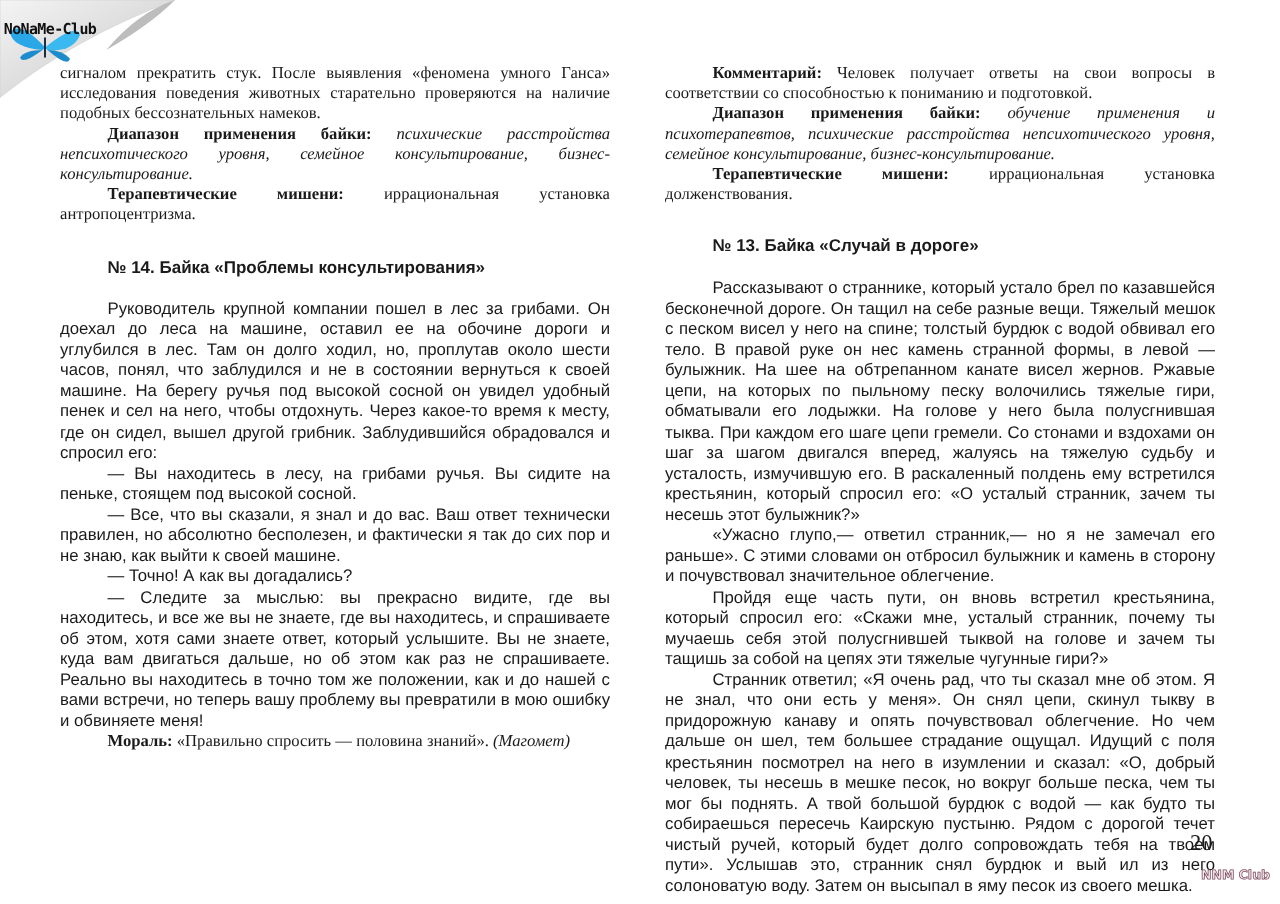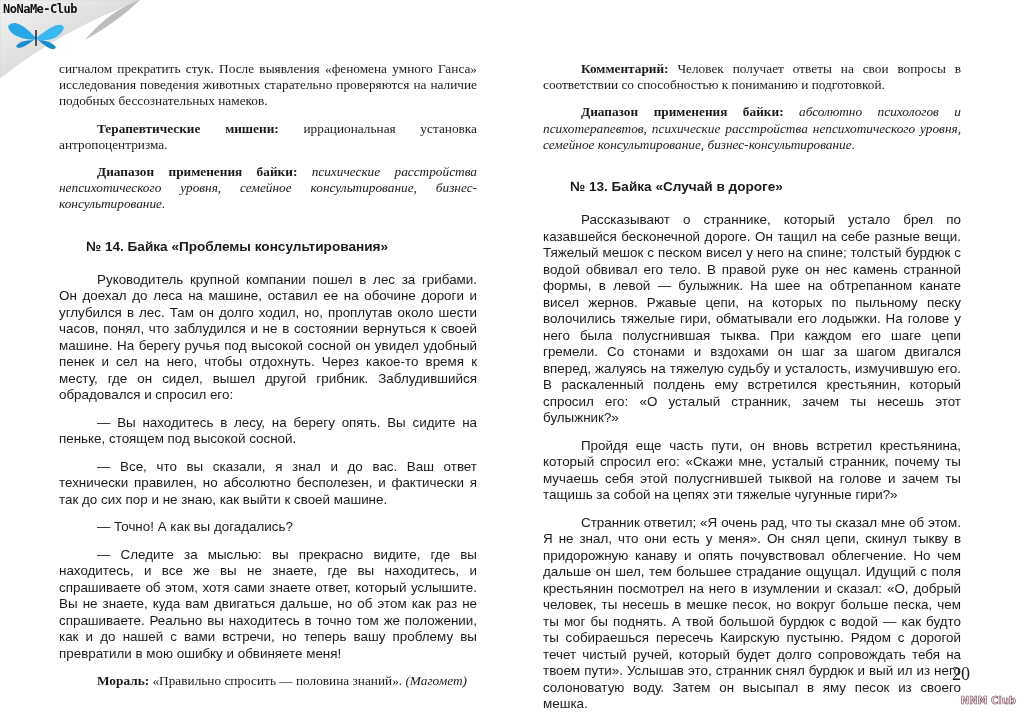--- a/index.html
+++ b/index.html
@@ -2,29 +2,29 @@
 <html><head>
 <meta charset="utf-8">
 <style>
   html, body { margin:0; padding:0; }
   body { width:1024px; height:723px; background:#ffffff; position:relative; overflow:hidden; color:#1a1a1a; }
   .col { position:absolute; top:50px; width:440px; }
   #left { left:48px; }
   #right { left:532px; }
   .serif { font-family:"Liberation Serif", serif; font-size:13.3px; line-height:16.2px; text-align:justify; }
   .sans { font-family:"Liberation Sans", sans-serif; font-size:13.4px; line-height:16.5px; text-align:justify; }
-  .p { margin:11px; }
+  .p { margin:0; }
   .ind { text-indent:38px; }
   .b { font-weight:bold;font-family:Liberation Serif, serif; }
   .i { font-style:italic; }
   .heading { font-family:"Liberation Sans", sans-serif; font-weight:bold; font-size:13.6px; margin:26px 0 18px 38px; }
   .moral { font-family:"Liberation Serif", serif; font-size:13.3px; line-height:16.5px; padding-left:38px; }
   .pageno { position:absolute; right:54px; top:664px; font-family:"Liberation Serif", serif; font-size:18px; }
   .curl { position:absolute; left:0; top:0; width:140px; height:80px; }
-  .logo-text { position:absolute; left:3px; top:2px; font-family:"DejaVu Sans Mono", monospace; font-weight:bold; font-size:12px; color:#111; letter-spacing:-0.5px; }
+  .logo-text { position:absolute; left:3px; top:16px; font-family:"DejaVu Sans Mono", monospace; font-weight:bold; font-size:12px; color:#111; letter-spacing:-0.5px; }
   .nnm { position:absolute; right:8px; bottom:17px; font-family:"DejaVu Sans", sans-serif; font-weight:bold; font-size:10px; color:#f3e6ec; -webkit-text-stroke:0.6px #7a4a5c; }
 </style>
 </head>
 <body>
 
 <div class="curl">
   <svg width="140" height="80" viewBox="0 0 140 80">
     <defs>
       <linearGradient id="cg" x1="0" y1="0" x2="1" y2="1">
         <stop offset="0" stop-color="#f4f4f4"></stop>
@@ -40,34 +40,36 @@
     <path d="M30,22 Q55,2 58,12 Q52,26 32,24 Z" fill="#3ab8f0"></path>
     <path d="M28,24 Q12,36 10,30 Q14,24 28,24 Z" fill="#1d8ccc"></path>
     <path d="M32,24 Q48,38 50,31 Q44,24 32,24 Z" fill="#1d8ccc"></path>
     <line x1="30" y1="14" x2="30" y2="30" stroke="#123" stroke-width="1.5"></line>
   </svg>
   <span class="logo-text">NoNaMe-Club</span>
 </div>
 
 <div id="left" class="col">
   <p class="p serif">сигналом прекратить стук. После выявления «феномена умного Ганса» исследования поведения животных старательно проверяются на наличие подобных бессознательных намеков.</p>
+  <p class="p serif ind"><span class="b">Диапазон применения байки:</span> <span class="i">психические расстройства непсихотического уровня, семейное консультирование, бизнес-консультирование.</span></p>
   <p class="p serif ind"><span class="b">Терапевтические мишени:</span> <span>иррациональная установка антропоцентризма.</span></p>
-  <p class="p serif ind"><span class="b">Диапазон применения байки:</span> <span class="i">психические расстройства непсихотического уровня, семейное консультирование, бизнес-консультирование.</span></p>
   <div class="heading">№ 14. Байка «Проблемы консультирования»</div>
   <p class="p sans ind">Руководитель крупной компании пошел в лес за грибами. Он доехал до леса на машине, оставил ее на обочине дороги и углубился в лес. Там он долго ходил, но, проплутав около шести часов, понял, что заблудился и не в состоянии вернуться к своей машине. На берегу ручья под высокой сосной он увидел удобный пенек и сел на него, чтобы отдохнуть. Через какое-то время к месту, где он сидел, вышел другой грибник. Заблудившийся обрадовался и спросил его:</p>
-  <p class="p sans ind">— Вы находитесь в лесу, на берегу опять. Вы сидите на пеньке, стоящем под высокой сосной.</p>
+  <p class="p sans ind">— Вы находитесь в лесу, на грибами ручья. Вы сидите на пеньке, стоящем под высокой сосной.</p>
   <p class="p sans ind">— Все, что вы сказали, я знал и до вас. Ваш ответ технически правилен, но абсолютно бесполезен, и фактически я так до сих пор и не знаю, как выйти к своей машине.</p>
   <p class="p sans ind">— Точно! А как вы догадались?</p>
   <p class="p sans ind">— Следите за мыслью: вы прекрасно видите, где вы находитесь, и все же вы не знаете, где вы находитесь, и спрашиваете об этом, хотя сами знаете ответ, который услышите. Вы не знаете, куда вам двигаться дальше, но об этом как раз не спрашиваете. Реально вы находитесь в точно том же положении, как и до нашей с вами встречи, но теперь вашу проблему вы превратили в мою ошибку и обвиняете меня!</p>
   <p class="p moral"><span class="b">Мораль:</span> <span>«Правильно спросить — половина знаний».</span> <span class="i">(Магомет)</span></p>
 </div>
 
 <div id="right" class="col">
   <p class="p serif ind"><span class="b">Комментарий:</span> <span>Человек получает ответы на свои вопросы в соответствии со способностью к пониманию и подготовкой.</span></p>
-  <p class="p serif ind"><span class="b">Диапазон применения байки:</span> <span class="i">абсолютно психологов и психотерапевтов, психические расстройства непсихотического уровня, семейное консультирование, бизнес-консультирование.</span></p>
+  <p class="p serif ind"><span class="b">Диапазон применения байки:</span> <span class="i">обучение применения и психотерапевтов, психические расстройства непсихотического уровня, семейное консультирование, бизнес-консультирование.</span></p>
+  <p class="p serif ind"><span class="b">Терапевтические мишени:</span> <span>иррациональная установка долженствования.</span></p>
   <div class="heading">№ 13. Байка «Случай в дороге»</div>
   <p class="p sans ind">Рассказывают о страннике, который устало брел по казавшейся бесконечной дороге. Он тащил на себе разные вещи. Тяжелый мешок с песком висел у него на спине; толстый бурдюк с водой обвивал его тело. В правой руке он нес камень странной формы, в левой — булыжник. На шее на обтрепанном канате висел жернов. Ржавые цепи, на которых по пыльному песку волочились тяжелые гири, обматывали его лодыжки. На голове у него была полусгнившая тыква. При каждом его шаге цепи гремели. Со стонами и вздохами он шаг за шагом двигался вперед, жалуясь на тяжелую судьбу и усталость, измучившую его. В раскаленный полдень ему встретился крестьянин, который спросил его: «О усталый странник, зачем ты несешь этот булыжник?»</p>
+  <p class="p sans ind">«Ужасно глупо,— ответил странник,— но я не замечал его раньше». С этими словами он отбросил булыжник и камень в сторону и почувствовал значительное облегчение.</p>
   <p class="p sans ind">Пройдя еще часть пути, он вновь встретил крестьянина, который спросил его: «Скажи мне, усталый странник, почему ты мучаешь себя этой полусгнившей тыквой на голове и зачем ты тащишь за собой на цепях эти тяжелые чугунные гири?»</p>
   <p class="p sans ind">Странник ответил; «Я очень рад, что ты сказал мне об этом. Я не знал, что они есть у меня». Он снял цепи, скинул тыкву в придорожную канаву и опять почувствовал облегчение. Но чем дальше он шел, тем большее страдание ощущал. Идущий с поля крестьянин посмотрел на него в изумлении и сказал: «О, добрый человек, ты несешь в мешке песок, но вокруг больше песка, чем ты мог бы поднять. А твой большой бурдюк с водой — как будто ты собираешься пересечь Каирскую пустыню. Рядом с дорогой течет чистый ручей, который будет долго сопровождать тебя на твоем пути». Услышав это, странник снял бурдюк и вый ил из него солоноватую воду. Затем он высыпал в яму песок из своего мешка.</p>
 </div>
 
 <div class="pageno">20</div>
 <div class="nnm">NNM Club</div>
 
 </body></html>

